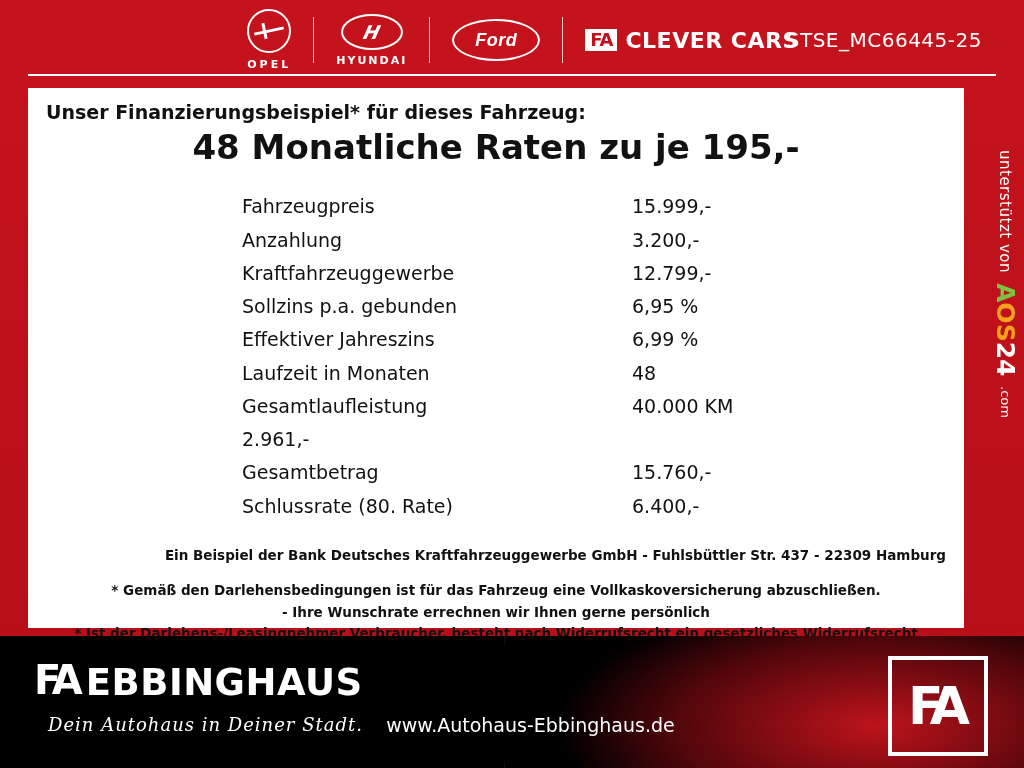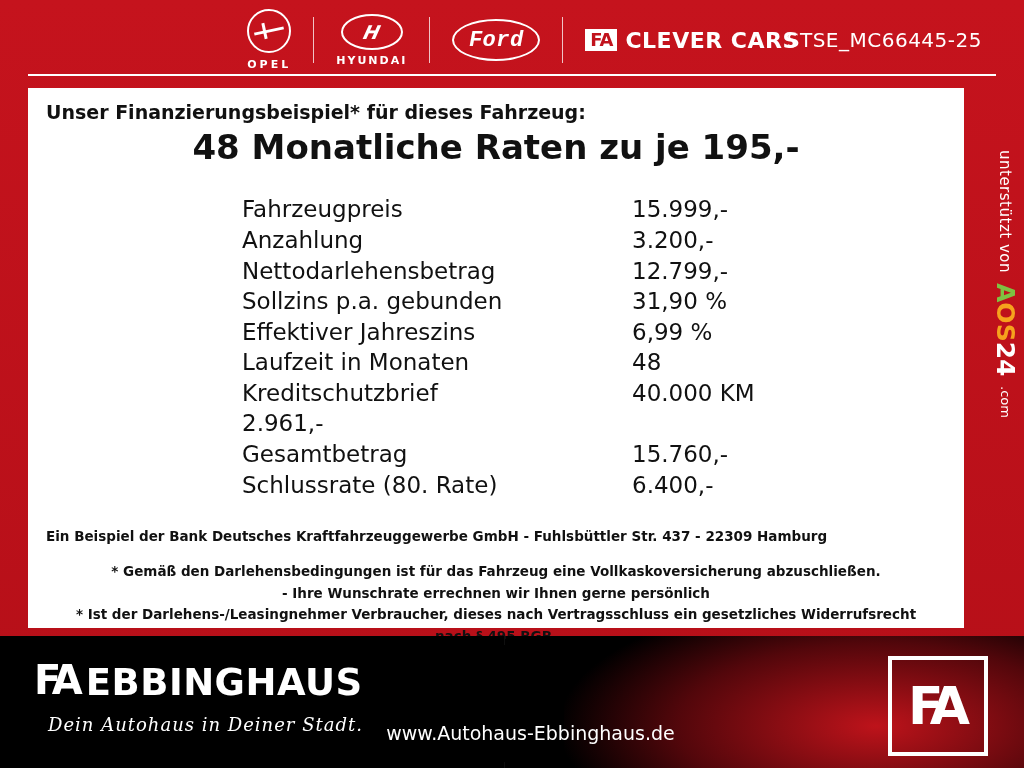--- a/index.html
+++ b/index.html
@@ -90,23 +90,23 @@
   }
   .hy-word { font-size: 11px; letter-spacing: 2px; margin-top: 4px; font-weight: bold; }
   
   .ford-mark {
     width: 84px; height: 38px;
     border: 2px solid #ffffff;
     border-radius: 50%/50%;
     display: flex; align-items: center; justify-content: center;
   }
   .ford-word {
-    font-family: Liberation Mono, monospace;
+    font-family: Liberation Sans, sans-serif;
     font-style: italic;
-    font-size: 22px;
+    font-size: 18px;
     font-weight: bold;
     color: #ffffff;
     letter-spacing: 0.5px;
   }
   
   .cc {
     display: flex; align-items: center; gap: 8px;
     padding-left: 22px;
   }
   .cc-badge {
@@ -164,29 +164,30 @@
     font-weight: bold;
     line-height: 1.25;
     margin-top: 2px;
   }
 
   .table {
     margin: 26px 0 0 196px;
   }
   .trow {
     display: flex;
-    font-size: 23px;
+    font-size: 19px;
     line-height: 1.33;
+    margin-top: 8px;
   }
   .tlabel { width: 390px; }
   .tvalue { }
 
   .bankline {
     margin-top: 28px;
-    text-align: left;
+    text-align: right;
     font-size: 13.5px;
     font-weight: bold;
   }
   .notes {
     margin-top: 18px;
     text-align: center;
     font-size: 13.5px;
     font-weight: bold;
     line-height: 1.45;
   }
@@ -276,21 +277,21 @@
     left: 48px; top: 78px;
     color: #ffffff;
     font-family: "DejaVu Serif", serif;
     font-style: italic;
     font-size: 18px;
     letter-spacing: 1px;
   }
   .eb-url {
     position: absolute;
     left: 0; right: 0;
-    bottom: 24px;
+    bottom: 32px;
     text-align: center;
     color: #ffffff;
     font-size: 19px;
     padding-left: 37px;
   }
   .fa-badge {
     position: absolute;
     right: 36px; top: 20px;
     width: 92px; height: 92px;
     border: 4px solid #ffffff;
@@ -354,58 +355,58 @@
     <div class="table">
       <div class="trow">
         <div class="tlabel">Fahrzeugpreis</div>
         <div class="tvalue">15.999,-</div>
       </div>
       <div class="trow">
         <div class="tlabel">Anzahlung</div>
         <div class="tvalue">3.200,-</div>
       </div>
       <div class="trow">
-        <div class="tlabel">Nettodarlehensbetrag</div>
+        <div class="tlabel">Kraftfahrzeuggewerbe</div>
         <div class="tvalue">12.799,-</div>
       </div>
       <div class="trow">
         <div class="tlabel">Sollzins p.a. gebunden</div>
-        <div class="tvalue">31,90 %</div>
+        <div class="tvalue">6,95 %</div>
       </div>
       <div class="trow">
         <div class="tlabel">Effektiver Jahreszins</div>
         <div class="tvalue">6,99 %</div>
       </div>
       <div class="trow">
         <div class="tlabel">Laufzeit in Monaten</div>
         <div class="tvalue">48</div>
       </div>
       <div class="trow">
-        <div class="tlabel">Kreditschutzbrief</div>
+        <div class="tlabel">Gesamtlaufleistung</div>
         <div class="tvalue">40.000 KM</div>
       </div>
       <div class="trow">
         <div class="tvalue">2.961,-</div>
       </div>
       <div class="trow">
         <div class="tlabel">Gesamtbetrag</div>
         <div class="tvalue">15.760,-</div>
       </div>
       <div class="trow">
         <div class="tlabel">Schlussrate (80. Rate)</div>
         <div class="tvalue">6.400,-</div>
       </div>
     </div>
 
     <div class="bankline">Ein Beispiel der Bank Deutsches Kraftfahrzeuggewerbe GmbH - Fuhlsbüttler Str. 437 - 22309 Hamburg</div>
 
     <div class="notes">
       <div class="gap">* Gemäß den Darlehensbedingungen ist für das Fahrzeug eine Vollkaskoversicherung abzuschließen.</div>
       <div>- Ihre Wunschrate errechnen wir Ihnen gerne persönlich</div>
-      <div>* Ist der Darlehens-/Leasingnehmer Verbraucher, dieses nach Vertragsschluss ein gesetzliches Widerrufsrecht</div>
+      <div>* Ist der Darlehens-/Leasingnehmer Verbraucher, besteht nach Widerrufsrecht ein gesetzliches Widerrufsrecht</div>
       <div>nach § 495 BGB.</div>
     </div>
   </div>
 
   <div class="sponsor">
     <div class="sponsor-inner">
       <span class="sponsor-label">unterstützt von</span>
       <span class="aos-logo">
         <span class="aos-a">A</span><span class="aos-o">O</span><span class="aos-s">S</span><span class="aos-24">24</span>
       </span>

